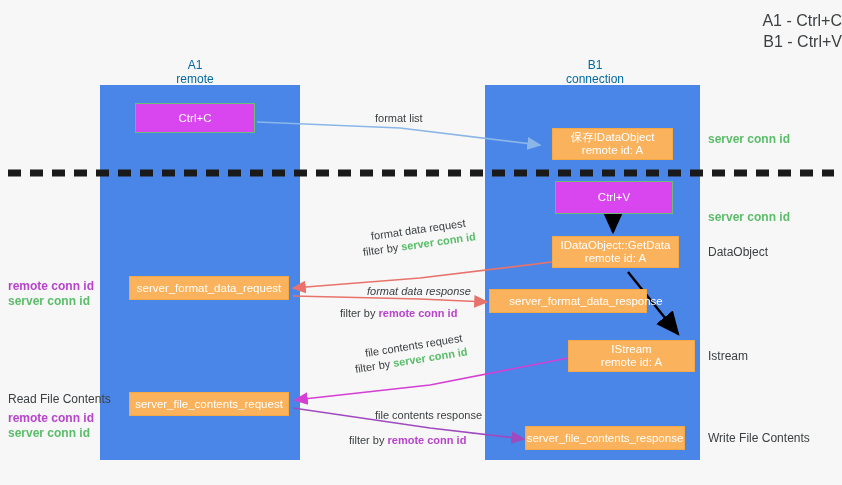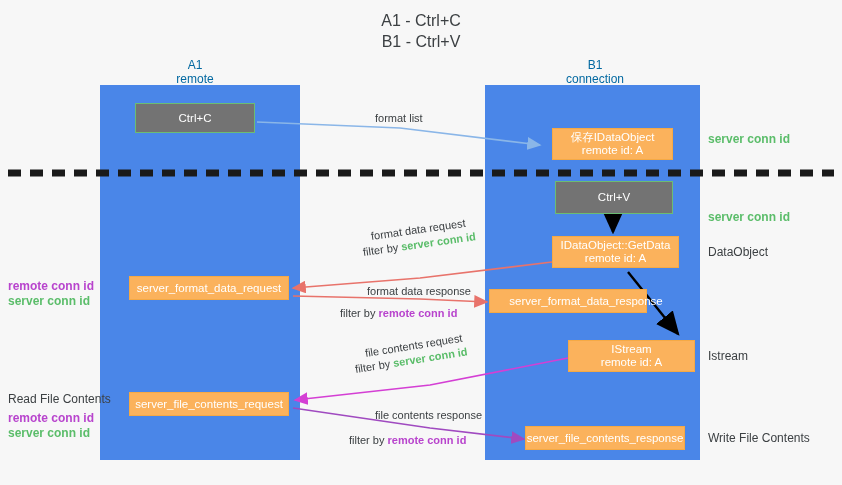--- a/index.html
+++ b/index.html
@@ -8,30 +8,30 @@
     background:#f7f7f7;
     font-family:"Liberation Sans","DejaVu Sans",sans-serif;
     position:relative;overflow:hidden;
     color:#3c4043;
   }
   #stage{position:absolute;inset:0;}
   .svg-layer{position:absolute;left:0;top:0;width:842px;height:485px;pointer-events:none;}
   .lane{position:absolute;background:#4a86e8;}
   .lane-head{position:absolute;text-align:center;font-size:12px;line-height:14px;color:#0369a1;}
   .title{
-    position:absolute;left:0;top:10px;width:842px;text-align:center;
+    position:absolute;left:0;top:10px;width:842px;text-align:right;
     font-size:16px;line-height:21px;color:#3c4043;
   }
   .node{
     position:absolute;box-sizing:border-box;
     display:flex;flex-direction:column;align-items:center;justify-content:center;
     font-size:11.5px;line-height:13px;color:#ffffff;text-align:center;
     border:1px solid rgba(0,0,0,.08);
   }
-  .node.green{background:#737373;border-color:#6bbd73;}
+  .node.green{background:#d946ef;border-color:#6bbd73;}
   .node.orange{background:#fbb25c;border-color:#f5a945;}
   .node .l2{font-size:11.5px;}
   .side-label{position:absolute;font-size:12px;line-height:15px;color:#3c4043;white-space:nowrap;}
   .conn-green{color:#5bbd6a;font-weight:bold;}
   .conn-purple{color:#b844cd;font-weight:bold;}
   .edge-label{
     position:absolute;font-size:11px;line-height:14px;color:#3c4043;white-space:nowrap;
   }
   .edge-label.rot{transform:rotate(-8deg);transform-origin:left center;}
   .edge-label.rot2{transform:rotate(-9deg);transform-origin:left center;}
@@ -134,21 +134,21 @@
     <div>server_file_contents_response</div>
   </div>
 
   <div class="edge-label" style="left:375px;top:111px;">format list</div>
 
   <div class="edge-label rot" style="left:371px;top:229px;">format data request</div>
   <div class="edge-label rot" style="left:363px;top:245px;">
     <span>filter by </span><span class="conn-green">server conn id</span>
   </div>
 
-  <div class="edge-label" style="left:367px;top:284px;">format data response</div>
+  <div class="edge-label" style="left:367px;top:284px;font-style:italic;">format data response</div>
   <div class="edge-label" style="left:340px;top:306px;">
     <span>filter by </span><span class="conn-purple">remote conn id</span>
   </div>
 
   <div class="edge-label rot2" style="left:365px;top:346px;">file contents request</div>
   <div class="edge-label rot2" style="left:355px;top:362px;">
     <span>filter by </span><span class="conn-green">server conn id</span>
   </div>
 
   <div class="edge-label" style="left:375px;top:408px;">file contents response</div>

